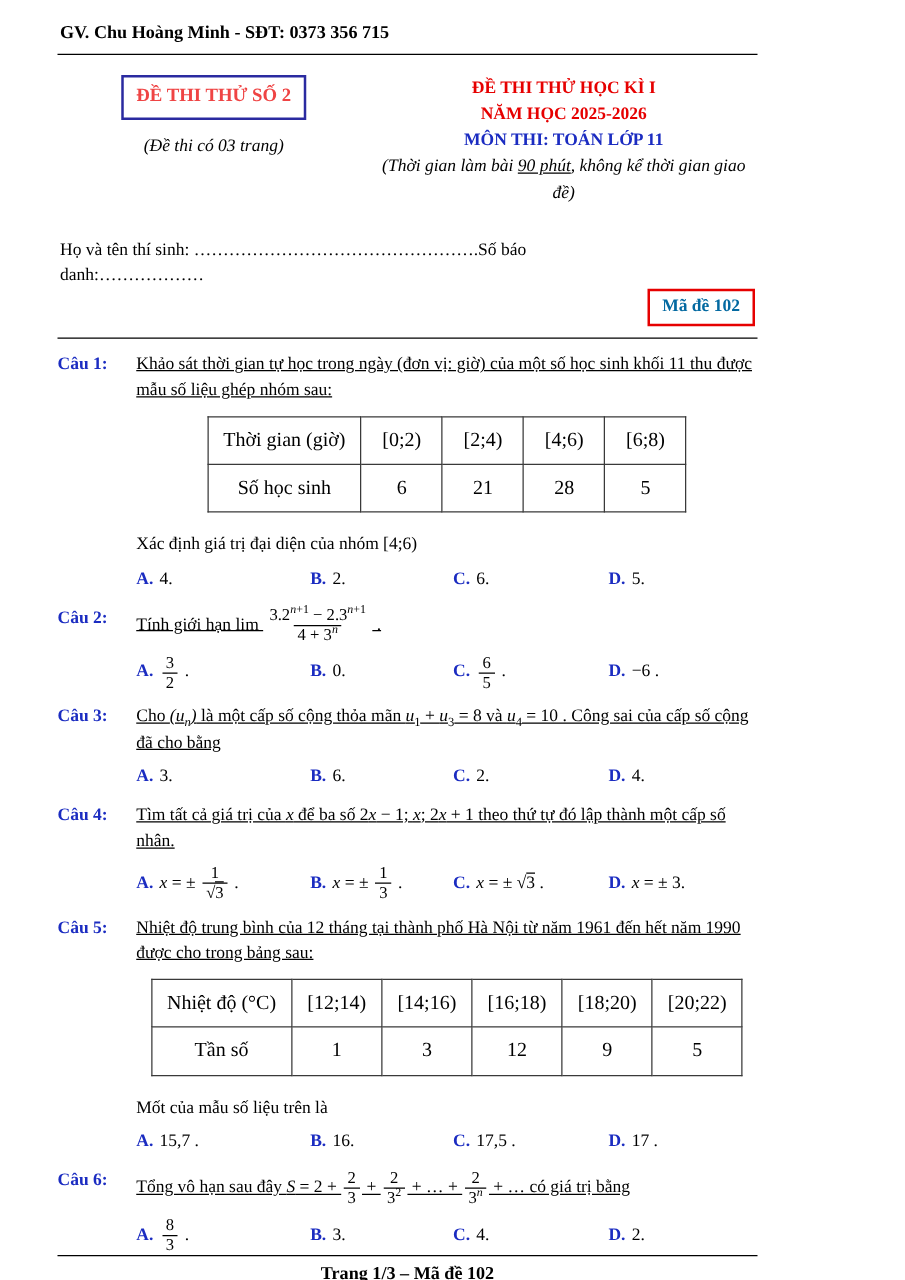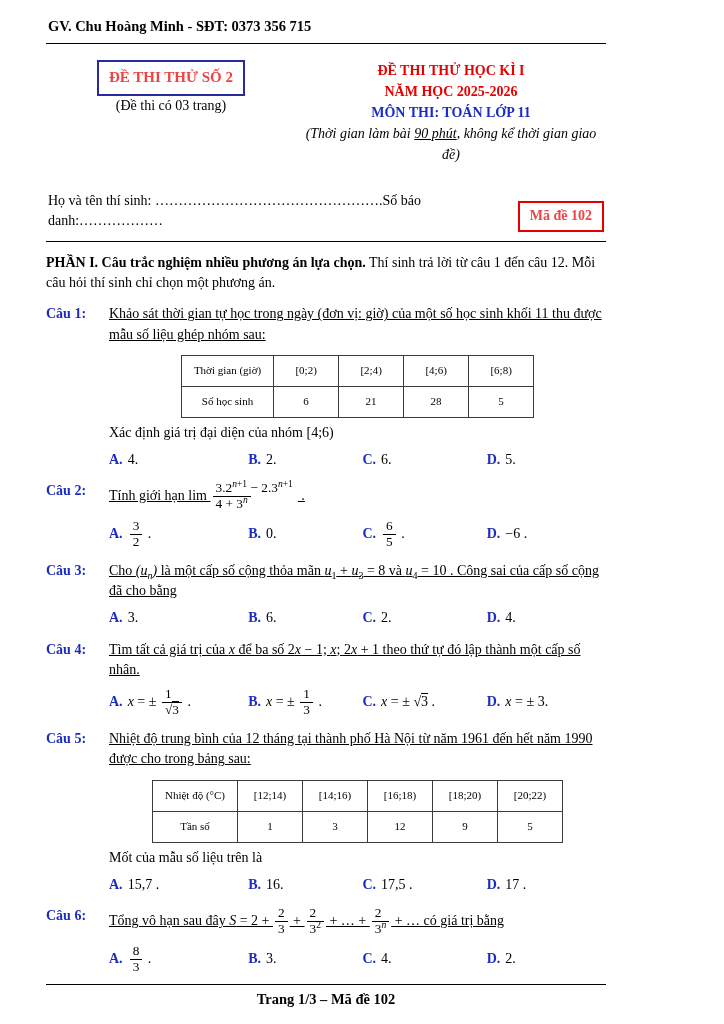--- a/index.html
+++ b/index.html
@@ -10,43 +10,43 @@
     font-size:14px;color:#000;line-height:1.45;
     display:flex;flex-direction:column;background:#fff;
   }
   
   .hdr{display:flex;justify-content:space-between;font-weight:bold;font-size:14.5px;
        padding:2px 2px 6px 2px;border-bottom:1.6px solid #000;}
   
   .title-block{display:flex;margin-top:16px;}
   .tb-left{width:250px;display:flex;flex-direction:column;align-items:center;}
   .exam-box{border:2px solid #2a2aa0;padding:5px 10px;color:#ef4444;font-weight:bold;font-size:15px;}
-  .pages-note{margin-top:0;}
+  .pages-note{margin-top:12px;font-style:italic;}
   .tb-right{flex:1;text-align:center;line-height:1.5;}
   .tb-red{color:#e60000;font-weight:bold;}
   .tb-blue{color:#1b2cc1;font-weight:bold;}
   .tb-italic{font-style:italic;}
   
-  .student-row{margin-top:26px;display:flex;justify-content:space-between;align-items:flex-end;padding:0 2px;}
-  .code-box{border:2px solid #e60000;color:#ef4444;font-weight:bold;padding:3px 10px;white-space:nowrap;}
+  .student-row{margin-top:26px;display:flex;justify-content:space-between;align-items:flex-start;padding:0 2px;}
+  .code-box{border:2px solid #e60000;color:#0369a1;font-weight:bold;padding:3px 10px;white-space:nowrap;margin-top:40px;}
   .divider{border-bottom:1.6px solid #000;margin-top:9px;}
   
   .part-heading{margin-top:11px;}
   
   .question{margin-top:11px;display:grid;grid-template-columns:63px 1fr;}
   .q-label{color:#1b2cc1;font-weight:bold;white-space:nowrap;}
   .q-text{margin:0;text-decoration:underline;}
-  .q-sub{margin-top:5px;}
+  .q-sub{margin-top:16px;}
   .answers{display:grid;grid-template-columns:28% 23% 25% 24%;margin-top:7px;align-items:baseline;}
   .akey{color:#1b2cc1;font-weight:bold;margin-right:5px;}
   
-  table.q-table{border-collapse:collapse;margin:10px auto 4px auto;font-size:11px;}
+  table.q-table{border-collapse:collapse;margin:10px auto 4px auto;font-size:16px;}
   table.q-table td{border:1px solid #3a3a3a;padding:7px 12px;text-align:center;min-width:40px;}
   
-  .frac{display:inline-flex;flex-direction:column;align-items:flex-start;vertical-align:middle;
+  .frac{display:inline-flex;flex-direction:column;align-items:center;vertical-align:middle;
         line-height:1.12;margin:0 2px;font-size:0.95em;text-align:center;}
   .frac .den{border-top:1px solid #000;padding:0 3px;}
   .frac > span:first-child{padding:0 3px;}
   .rad{border-top:1px solid #000;}
   sup{font-size:0.72em;line-height:0;}
   sub{font-size:0.72em;line-height:0;}
   
   .footer{margin-top:auto;border-top:1.6px solid #000;text-align:center;font-weight:bold;
           padding:4px 2px 6px 2px;font-size:14.5px;}
 </style>
@@ -72,21 +72,20 @@
     </div>
   </div>
 
   <div class="student-row">
     <span>Họ và tên thí sinh: ………………………………………….Số báo danh:………………</span>
     <span class="code-box">Mã đề 102</span>
   </div>
 
   <div class="divider"></div>
 
-  <div class="part-heading"><b>PHẦN I. Câu trắc nghiệm nhiều phương án lựa chọn.</b><span> Thí sinh trả lời từ câu 1 đến câu 12. Mỗi câu hỏi thí sinh chỉ chọn một phương án.</span></div>
 
   <div class="question">
     <div class="q-label">Câu 1:</div>
     <div class="q-body">
       <div class="q-text">Khảo sát thời gian tự học trong ngày (đơn vị: giờ) của một số học sinh khối 11 thu được mẫu số liệu ghép nhóm sau:</div>
       <table class="q-table">
         <tbody>
             <tr>
           <td>Thời gian (giờ)</td>
           <td>[0;2)</td>

